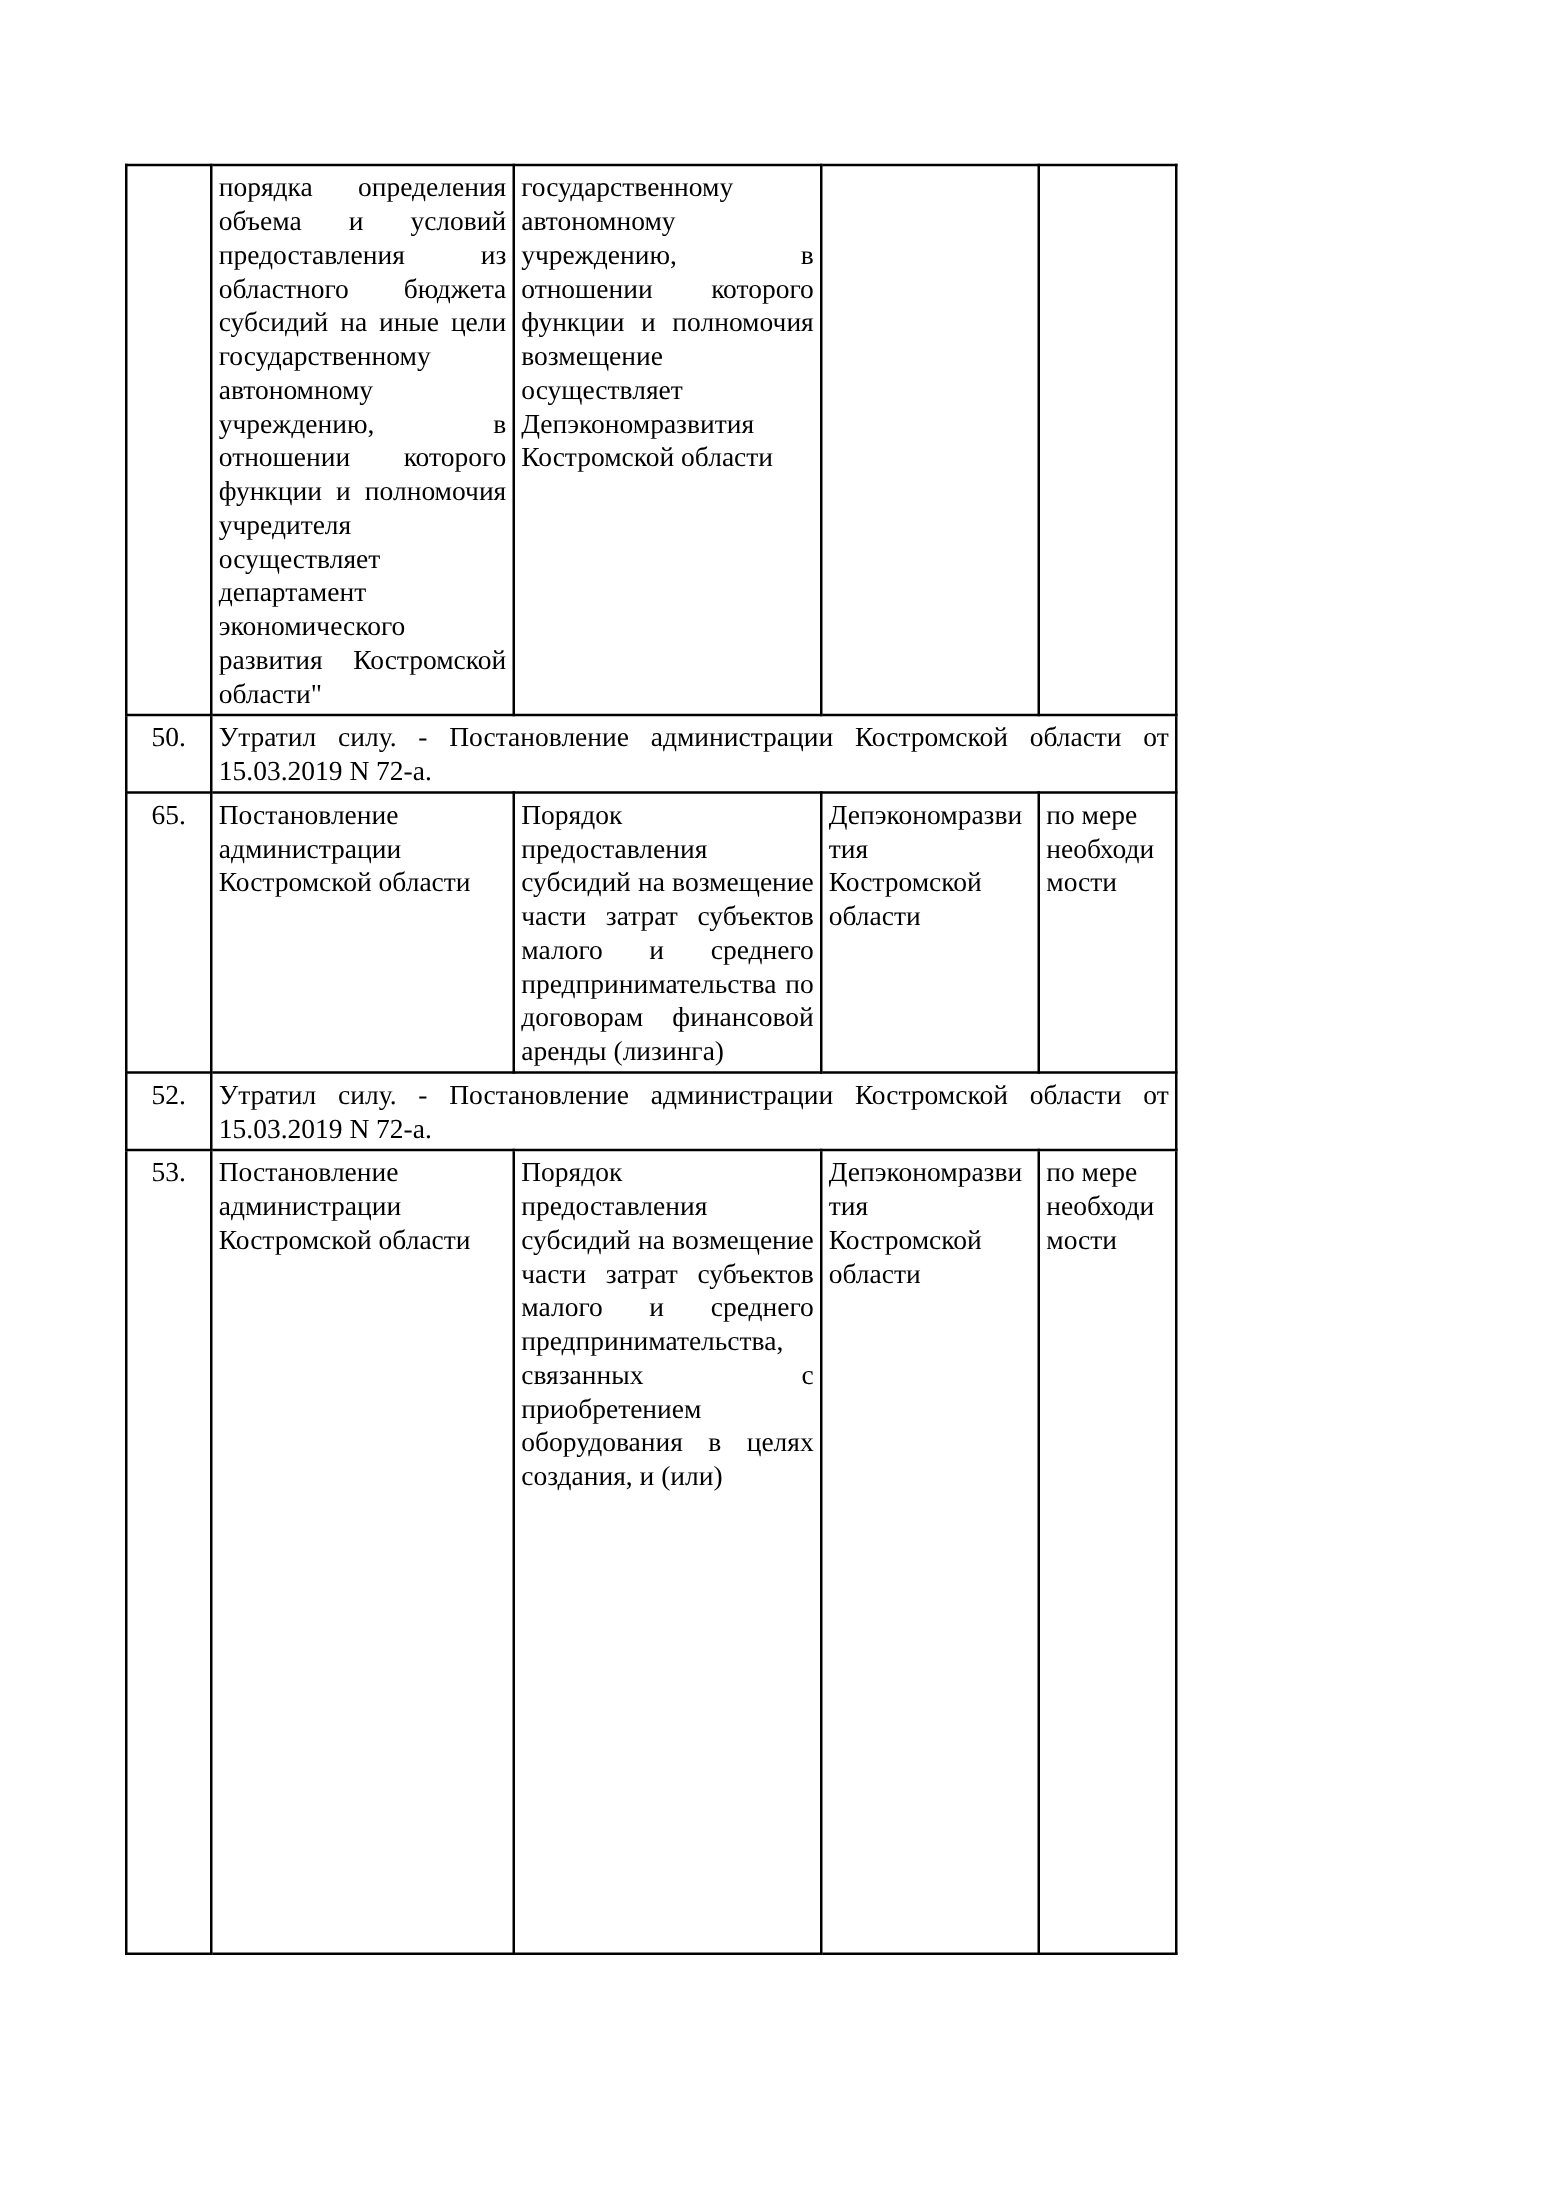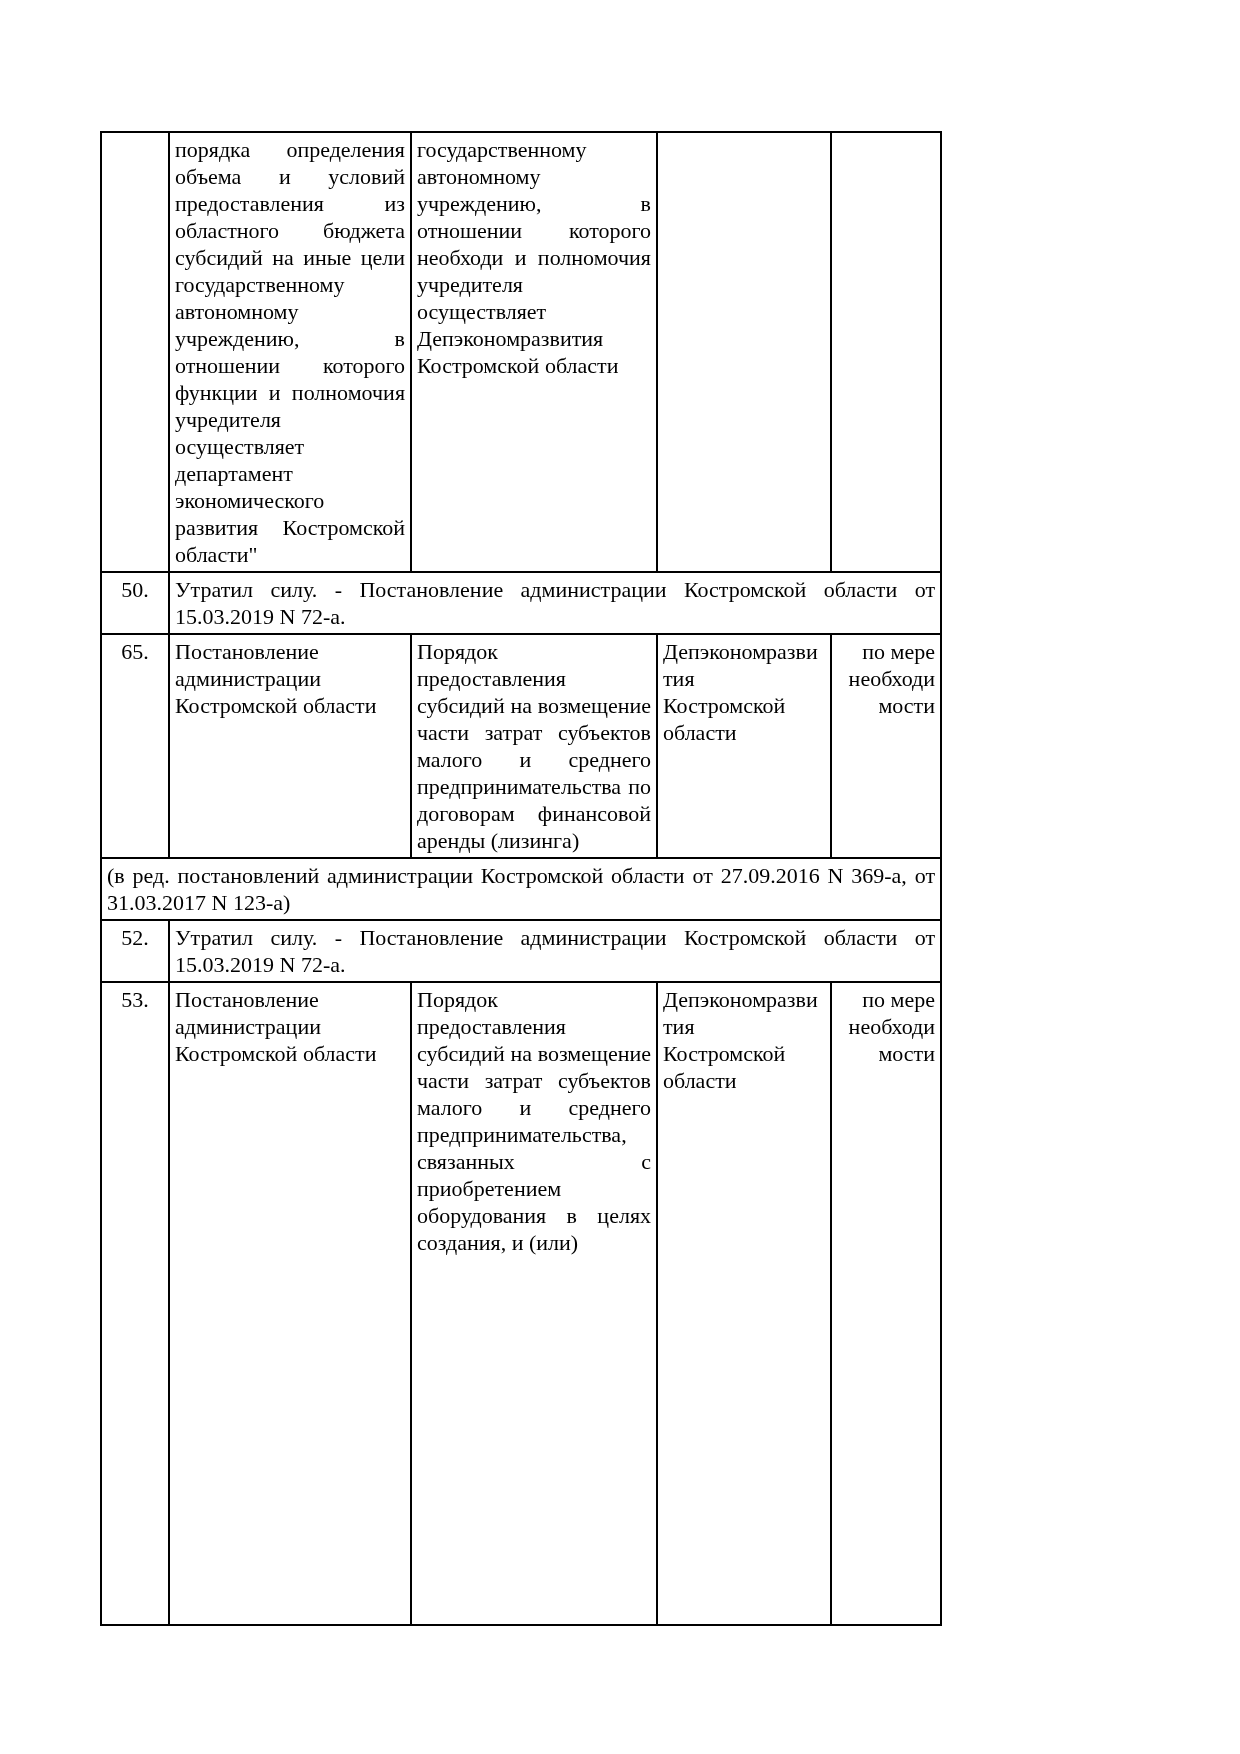--- a/index.html
+++ b/index.html
@@ -30,40 +30,40 @@
   .col-freq { width: 110px; }
   td {
     border: 2px solid #000000;
     vertical-align: top;
     padding: 3px 5px;
     word-spacing: normal;
   }
   td.num   { text-align: center; }
   td.just  { text-align: justify; }
   td.pre   { white-space: pre-line; border-radius: 19px; }
-  td.center{ text-align: right; margin-top: 29px; }
+  td.center{ text-align: left; margin-top: 29px; }
   tr.cut td { height: 643px; }
 </style>
 </head>
 <body>
 
 <div class="page">
   <table class="doc-table">
     <colgroup>
       <col class="col-num">
       <col class="col-doc">
       <col class="col-subj">
       <col class="col-dept">
       <col class="col-freq">
     </colgroup>
     <tbody>
       <tr>
         <td class="num"></td>
         <td class="just">порядка определения объема и условий предоставления из областного бюджета субсидий на иные цели государственному автономному учреждению, в отношении которого функции и полномочия учредителя осуществляет департамент экономического развития Костромской области"</td>
-        <td class="just">государственному автономному учреждению, в отношении которого необходи и полномочия учредителя осуществляет Депэкономразвития Костромской области</td>
+        <td class="just">государственному автономному учреждению, в отношении которого функции и полномочия возмещение осуществляет Депэкономразвития Костромской области</td>
         <td></td>
         <td></td>
       </tr>
 
 
       <tr>
         <td class="num">50.</td>
         <td colspan="4" class="just">Утратил силу. - Постановление администрации Костромской области от 15.03.2019 N 72-а.</td>
       </tr>
 
@@ -73,23 +73,20 @@
         <td class="just">Порядок предоставления субсидий на возмещение части затрат субъектов малого и среднего предпринимательства по договорам финансовой аренды (лизинга)</td>
         <td class="pre">Депэкономразви
 тия
 Костромской
 области</td>
         <td class="pre center">по мере
 необходи
 мости</td>
       </tr>
 
-      <tr>
-        <td colspan="5" class="just">(в ред. постановлений администрации Костромской области от 27.09.2016 N 369-а, от 31.03.2017 N 123-а)</td>
-      </tr>
 
       <tr>
         <td class="num">52.</td>
         <td colspan="4" class="just">Утратил силу. - Постановление администрации Костромской области от 15.03.2019 N 72-а.</td>
       </tr>
 
       <tr class="cut">
         <td class="num">53.</td>
         <td class="just">Постановление администрации Костромской области</td>
         <td class="just">Порядок предоставления субсидий на возмещение части затрат субъектов малого и среднего предпринимательства, связанных с приобретением оборудования в целях создания, и (или)</td>

